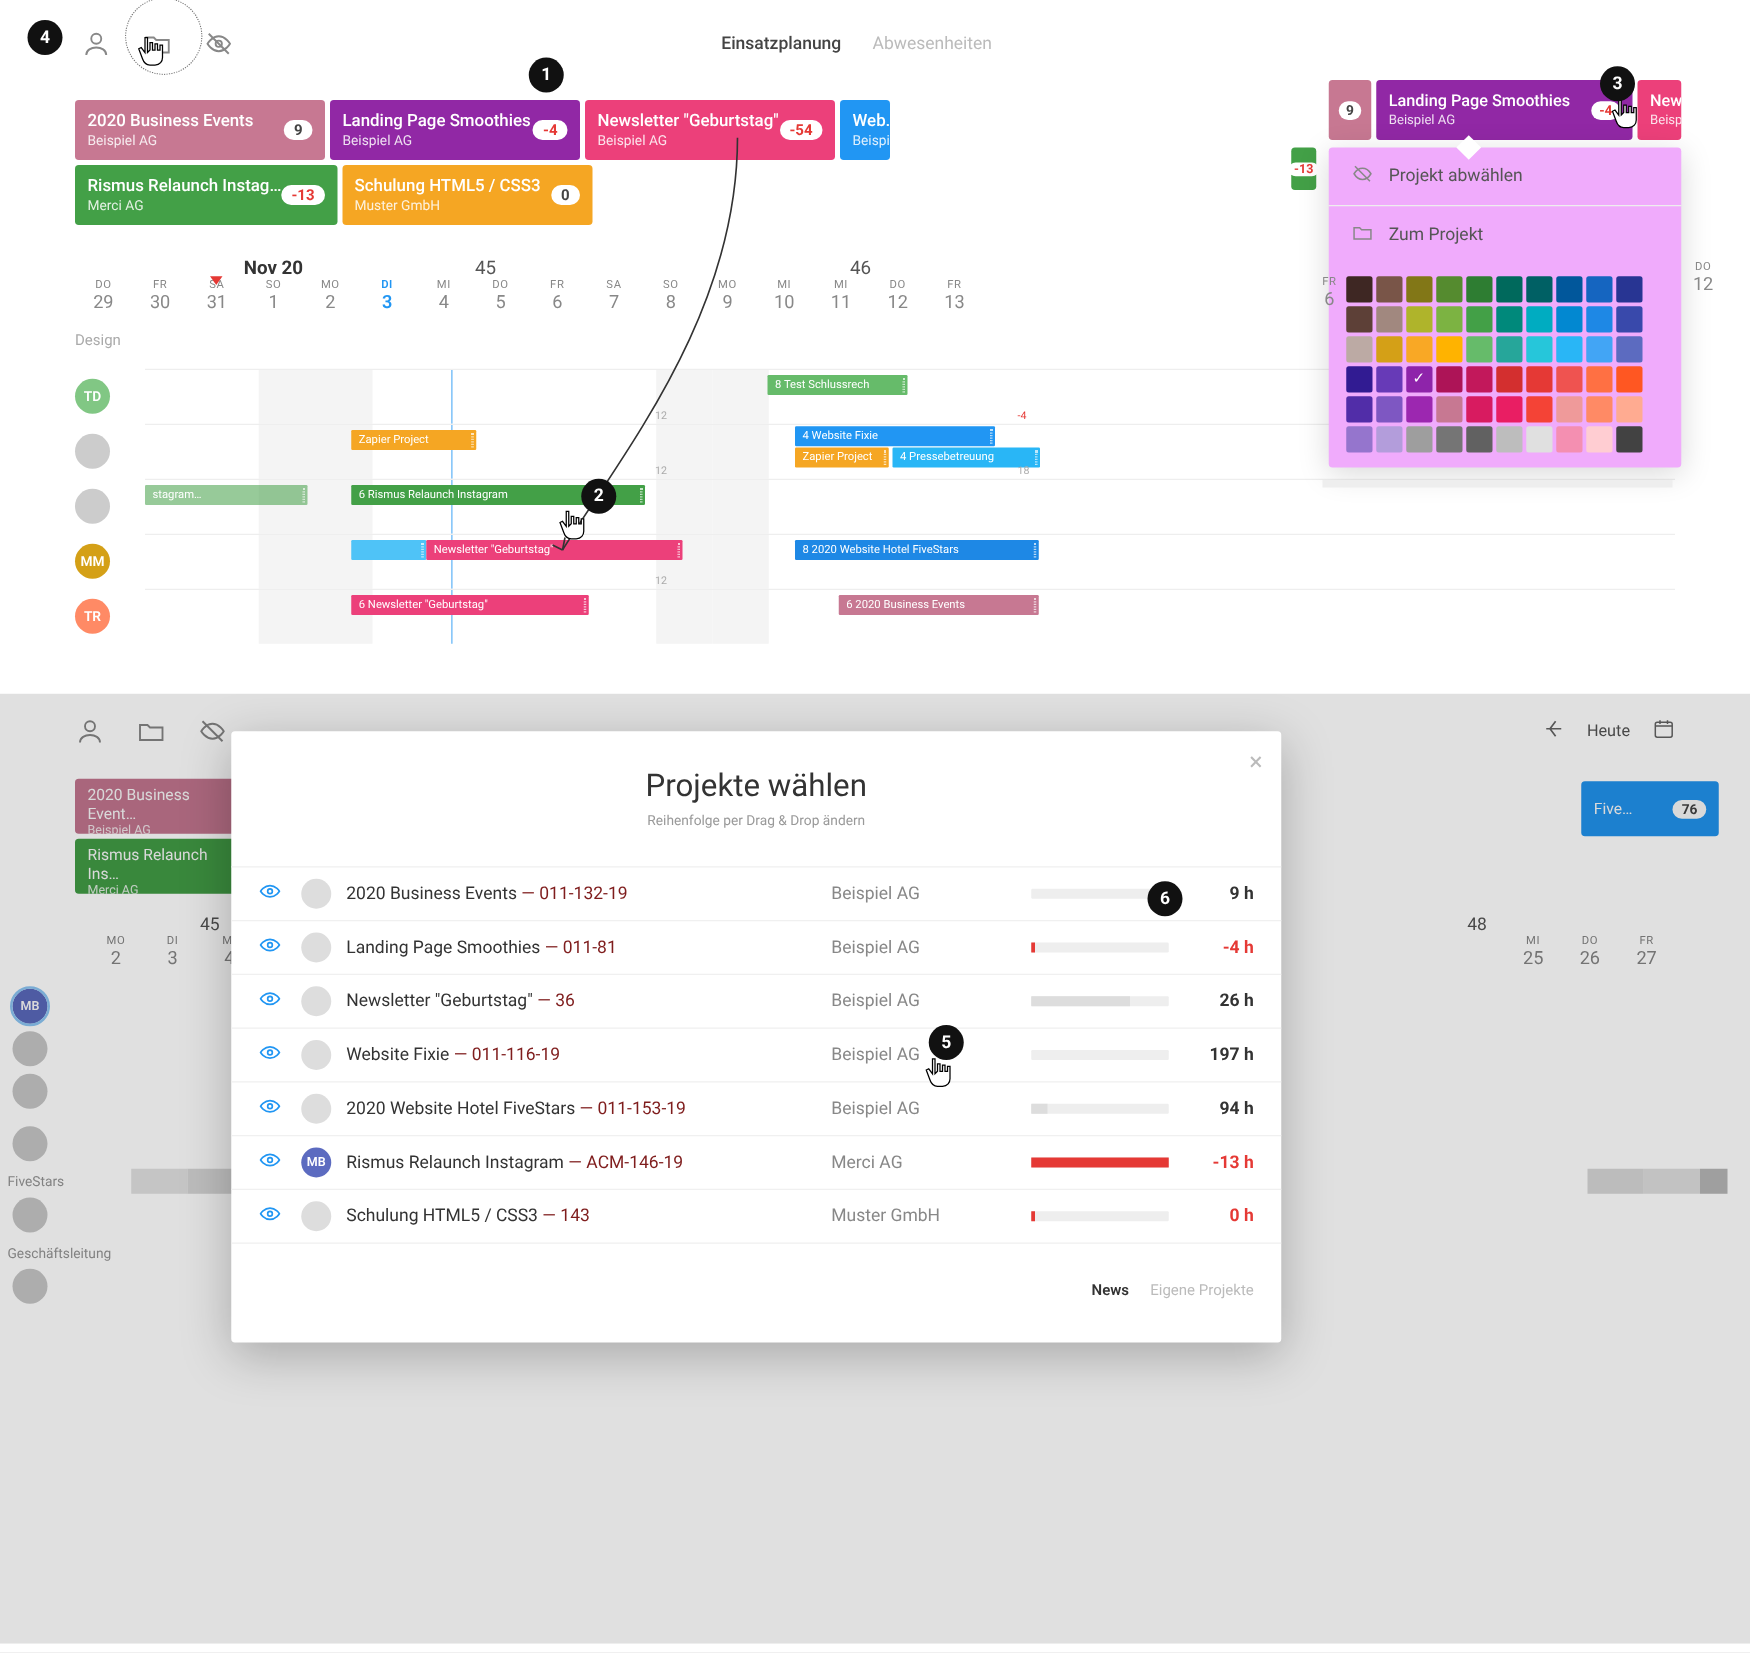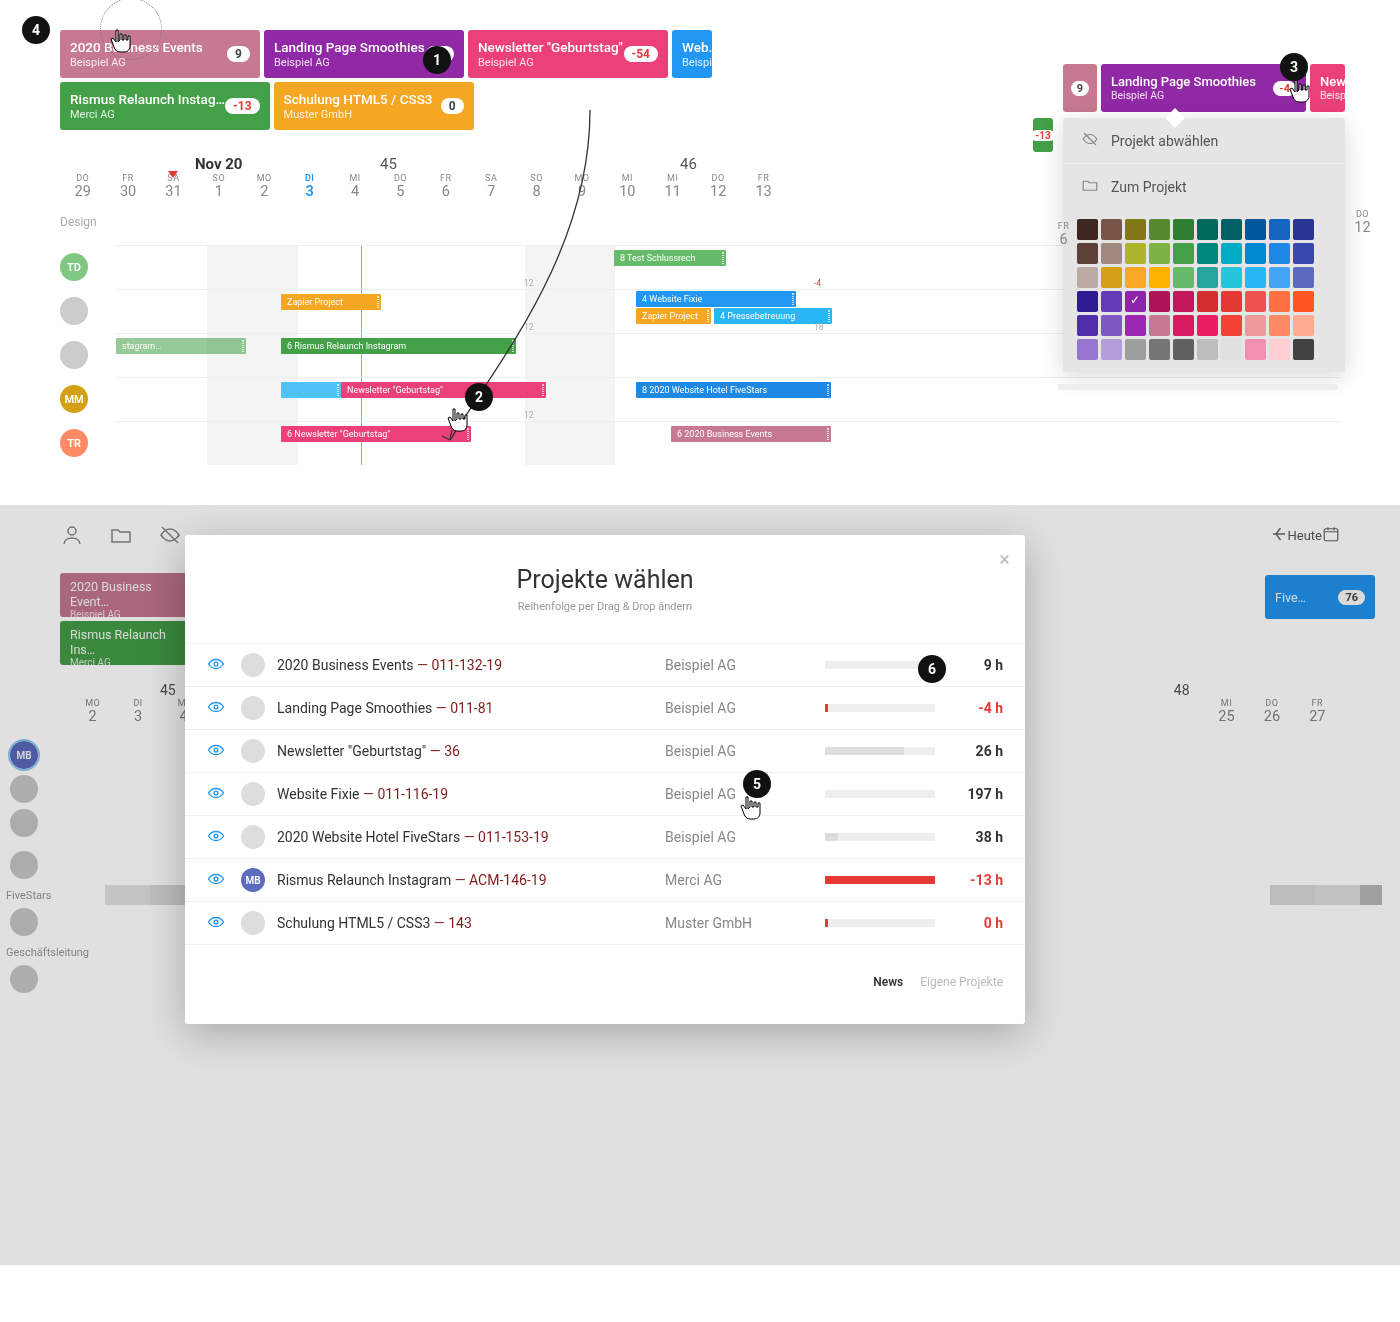--- a/index.html
+++ b/index.html
@@ -42,36 +42,36 @@
     .cell.we { background: #f4f4f4; }
     .bar { position: absolute; height: 16px; border-radius: 1px; font-size: 9px; color: #fff; padding: 1px 6px; overflow: hidden; white-space: nowrap; display: flex; align-items: center; }
     .cap { position: absolute; right: 3px; bottom: 1px; font-size: 8.5px; color: #aaa; }
     .cap.neg { color: #e53935; }
     .vline { position: absolute; top: 0; bottom: 0; width: 1px; background: #2196f3; opacity: .7; }
     
     
     .right-panel { position: absolute; top: 64px; right: 55px; width: 282px; }
     .rp-cards { display: flex; gap: 4px; margin-bottom: 0; }
     .rp-pill { border-radius: 3px; padding: 7px 10px; color: #fff; height: 48px; display: flex; flex-direction: column; justify-content: center; position: relative; }
-    .rp-popup { background: #e5e5e5; border-radius: 3px; box-shadow: 0 5px 25px rgba(0,0,0,.15); margin-top: 10px; padding-bottom: 12px; }
+    .rp-popup { background: #f0abfc; border-radius: 3px; box-shadow: 0 5px 25px rgba(0,0,0,.15); margin-top: 10px; padding-bottom: 12px; }
     .rp-item { display: flex; align-items: center; gap: 12px; padding: 12px 18px; font-size: 14px; color: #555; border-bottom: 1px solid #eee; }
     .rp-pointer { position: absolute; top: -7px; left: 105px; width: 14px; height: 14px; background: #fff; transform: rotate(45deg); }
     .swatch-grid { display: grid; grid-template-columns: repeat(10, 21px); gap: 3px; padding: 10px 14px 0; }
     .sw { width: 21px; height: 21px; border-radius: 2px; position: relative; cursor: pointer; }
     .sw.sel::after { content: '✓'; color: #fff; font-size: 12px; position: absolute; left: 5px; top: 2px; }
     
     
     .rp-week { display: flex; gap: 0; margin-top: 12px; padding-left: 8px;}
     .rp-day { width: 45px; text-align: center; }
     
     
     .modal-panel { position: relative; margin-top: 20px; background: rgba(0,0,0,.12); height: 760px; overflow: hidden; }
     .modal-bg { filter: brightness(.85); padding: 10px 60px; position: absolute; inset: 0; }
     .mb-header { display: flex; align-items: center; gap: 25px; height: 40px; }
-    .mb-right { margin-left: auto; display: flex; align-items: center; font-size: 13px; color: #555;}
+    .mb-right { margin-left: auto; display: flex; align-items: center; gap: 18px; font-size: 13px; color: #555;}
     .mb-pills { margin-top: 18px; display: flex; gap: 4px; flex-wrap: wrap; max-width: 140px; flex-direction: column;}
     .mb-pill { border-radius: 3px; padding: 6px 10px; color: #fff; width: 130px; height: 44px; font-size: 12.5px; overflow: hidden;}
     .mb-pill-right { position: absolute; top: 70px; right: 25px; border-radius: 3px; padding: 6px 10px; color: #fff; width: 110px; height: 44px; font-size: 12.5px; overflow: hidden; display:flex; align-items:center; justify-content:space-between;}
     .mb-week-row { display: flex; margin-top: 18px; align-items: flex-end; height: 42px; }
     .mb-sidebar { position: absolute; left: 0; top: 230px; width: 60px; }
     .mb-avatar { width: 28px; height: 28px; border-radius: 50%; margin: 6px 0 6px 10px; background: #ccc; display:flex; align-items:center; justify-content:center; font-size:10px; color:#fff; font-weight:600;}
     .mb-group { font-size: 11px; color: #999; margin: 10px 0 4px 6px; }
     
     .modal { position: absolute; top: 30px; left: 185px; width: 840px; background: #fff; border-radius: 3px; box-shadow: 0 10px 40px rgba(0,0,0,.25); padding: 30px 0 35px; }
     .modal-close { position: absolute; top: 12px; right: 15px; color: #bbb; font-size: 20px; cursor: pointer; }
@@ -104,20 +104,44 @@
     .dotted-circle { position:absolute; width:62px; height:62px; border:1.5px dotted #777; border-radius:50%; top:-2px; left:100px;}
     
     .curve-arrow { position:absolute; stroke:#333; fill:none; stroke-width:1.3; }
   </style>
 </head>
 <body>
 
 <div class="top-panel">
   <div class="dotted-circle"></div>
 
+  <div class="top-header">
+    <span class="ico">
+      <svg viewBox="0 0 24 24" fill="none" stroke="currentColor" stroke-width="1.5">
+          <circle cx="12" cy="8" r="4"></circle>
+          <path d="M4 21c0-4 4-6 8-6s8 2 8 6"></path>
+        </svg>
+    </span>
+    <span class="ico">
+      <svg viewBox="0 0 24 24" fill="none" stroke="currentColor" stroke-width="1.5">
+          <path d="M3 7h6l2 2h10v10H3z"></path>
+        </svg>
+    </span>
+    <span class="ico">
+      <svg viewBox="0 0 24 24" fill="none" stroke="currentColor" stroke-width="1.5">
+          <path d="M3 12s3.5-6 9-6 9 6 9 6-3.5 6-9 6-9-6-9-6z"></path>
+          <circle cx="12" cy="12" r="2.5"></circle>
+          <path d="M4 4l16 16"></path>
+        </svg>
+    </span>
+    <div class="header-tabs">
+      <span class="tab-active">Einsatzplanung</span>
+      <span class="tab-inactive">Abwesenheiten</span>
+    </div>
+  </div>
 
   <div class="top-pills" id="top-pills">
       <div class="pill" style="background: rgb(199, 120, 146);">
         <div>
           <div class="pl-t">2020 Business Events</div>
           <div class="pl-c">Beispiel AG</div>
         </div>
         <span class="badge ">9</span>
       </div>
       <div class="pill" style="background: rgb(145, 40, 165);">
@@ -686,21 +710,21 @@
     <span class="eye-ico"><svg width="18" height="18" viewBox="0 0 24 24" fill="none" stroke="#2196f3" stroke-width="1.8">
               <path d="M2 12s3.5-6 10-6 10 6 10 6-3.5 6-10 6S2 12 2 12z"></path>
               <circle cx="12" cy="12" r="2.5"></circle>
             </svg></span>
     <span class="proj-av" style="background:#ddd;"></span>
     <span><span class="proj-name">2020 Website Hotel FiveStars</span> <span class="proj-num">— 011-153-19</span></span>
     <span class="proj-client">Beispiel AG</span>
     <span class="proj-bar-wrap">
             <span class="proj-bar" style="width:12%;background:#ddd;"></span>
           </span>
-    <span class="proj-hours ">38 h</span>
+    <span class="proj-hours ">94 h</span>
         </div>
         <div class="proj-row">
     <span class="eye-ico"><svg width="18" height="18" viewBox="0 0 24 24" fill="none" stroke="#2196f3" stroke-width="1.8">
               <path d="M2 12s3.5-6 10-6 10 6 10 6-3.5 6-10 6S2 12 2 12z"></path>
               <circle cx="12" cy="12" r="2.5"></circle>
             </svg></span>
     <span class="proj-av" style="background:#5c6bc0;color:#fff;display:flex;align-items:center;justify-content:center;font-size:10px;font-weight:600;">MB</span>
     <span><span class="proj-name">Rismus Relaunch Instagram</span> <span class="proj-num">— ACM-146-19</span></span>
     <span class="proj-client">Merci AG</span>
     <span class="proj-bar-wrap">

